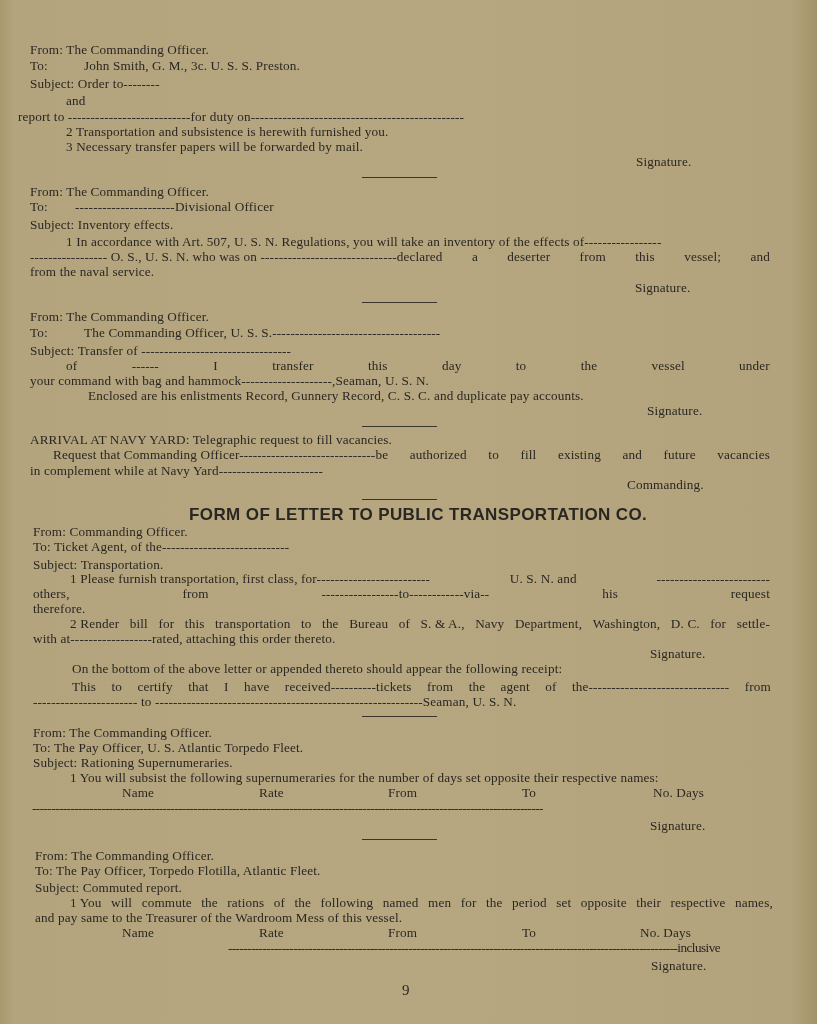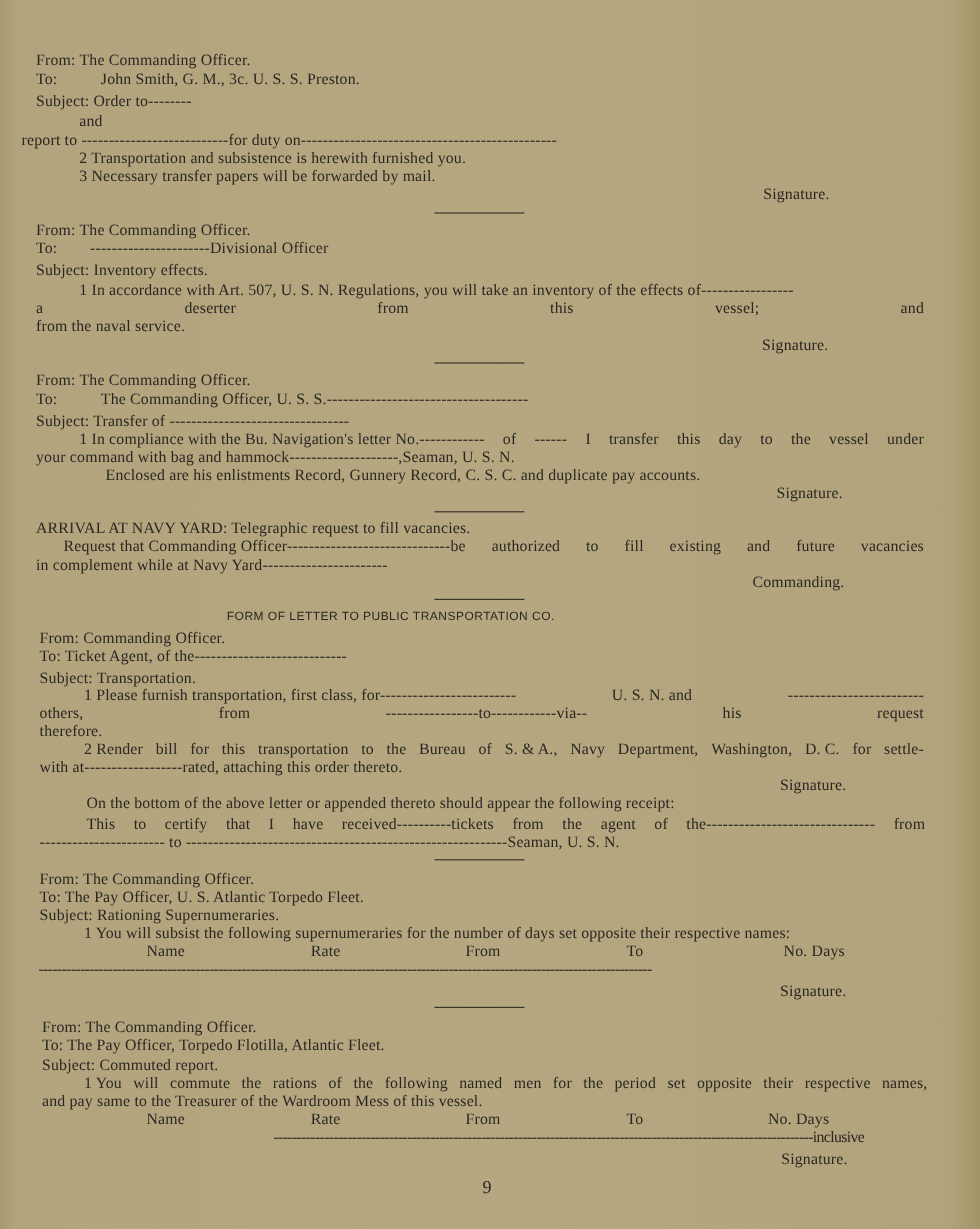--- a/index.html
+++ b/index.html
@@ -12,21 +12,21 @@
     position: relative;
   }
   .page { position: absolute; left: 0; top: 0; width: 817px; height: 1024px; }
   .ln {
     position: absolute; white-space: nowrap;
     font-size: 13.2px; line-height: 15px;
     letter-spacing: 0.15px;
   }
   .just { display: flex; justify-content: space-between; }
   .rule { position: absolute; height: 1px; background: #3a352c; width: 75px; left: 362px; }
-  .heading { font-family: "Liberation Sans", "DejaVu Sans", sans-serif; font-weight: normal; font-size: 10px; letter-spacing: 0.4px; }
+  .heading { font-family: "Liberation Sans", "DejaVu Sans", sans-serif; font-weight: bold; font-size: 17px; letter-spacing: 0.4px; }
   .sig { text-align: right; }
   .pageno { font-size: 15px; }
 </style>
 </head>
 <body>
 
 <div class="page">
 
   <section>
     <div class="ln" style="left:30px;top:42px">From:  The Commanding Officer.</div>
@@ -43,39 +43,39 @@
     <div class="rule" style="top:177px"></div>
   </section>
 
   <section>
     <div class="ln" style="left:30px;top:184px">From:  The Commanding Officer.</div>
     <div class="ln" style="left:30px;top:199px">To:</div>
     <div class="ln" style="left:75px;top:199px">----------------------Divisional Officer</div>
     <div class="ln" style="left:30px;top:217px">Subject:  Inventory effects.</div>
     <div class="ln" style="left:66px;top:234px">1  In accordance with Art. 507, U. S. N. Regulations, you will take an inventory of the effects of-----------------</div>
     <div class="ln just" style="left:30px;top:249px;width:740px">
+      <span>----------------- O. S., U. S. N. who was on ------------------------------declared</span>
       <span>a</span>
       <span>deserter</span>
       <span>from</span>
       <span>this</span>
       <span>vessel;</span>
       <span>and</span>
     </div>
     <div class="ln" style="left:30px;top:264px">from the naval service.</div>
     <div class="ln sig" style="left:635px;top:280px">Signature.</div>
     <div class="rule" style="top:302px"></div>
   </section>
 
   <section>
     <div class="ln" style="left:30px;top:309px">From:  The Commanding Officer.</div>
     <div class="ln" style="left:30px;top:325px">To:</div>
     <div class="ln" style="left:84px;top:325px">The Commanding Officer, U. S. S.-------------------------------------</div>
     <div class="ln" style="left:30px;top:343px">Subject:  Transfer of ---------------------------------</div>
     <div class="ln just" style="left:66px;top:358px;width:704px">
-      <span>1  In compliance with the Bu. Navigation's letter No.------------</span>
       <span>of</span>
       <span>------</span>
       <span>I</span>
       <span>transfer</span>
       <span>this</span>
       <span>day</span>
       <span>to</span>
       <span>the</span>
       <span>vessel</span>
       <span>under</span>

